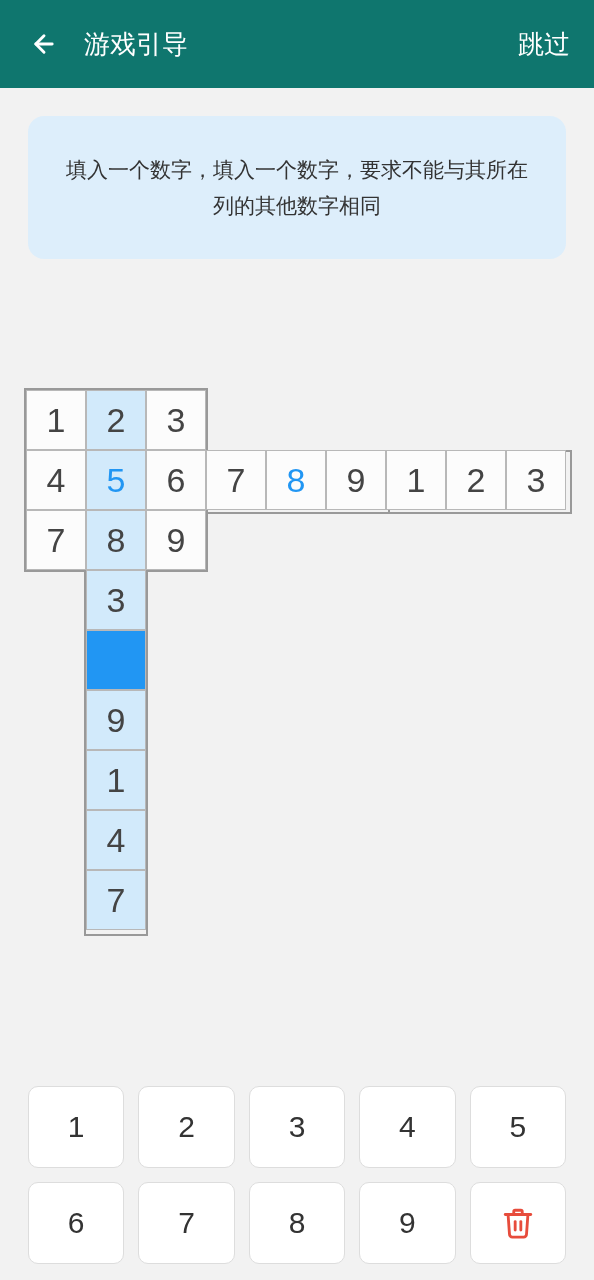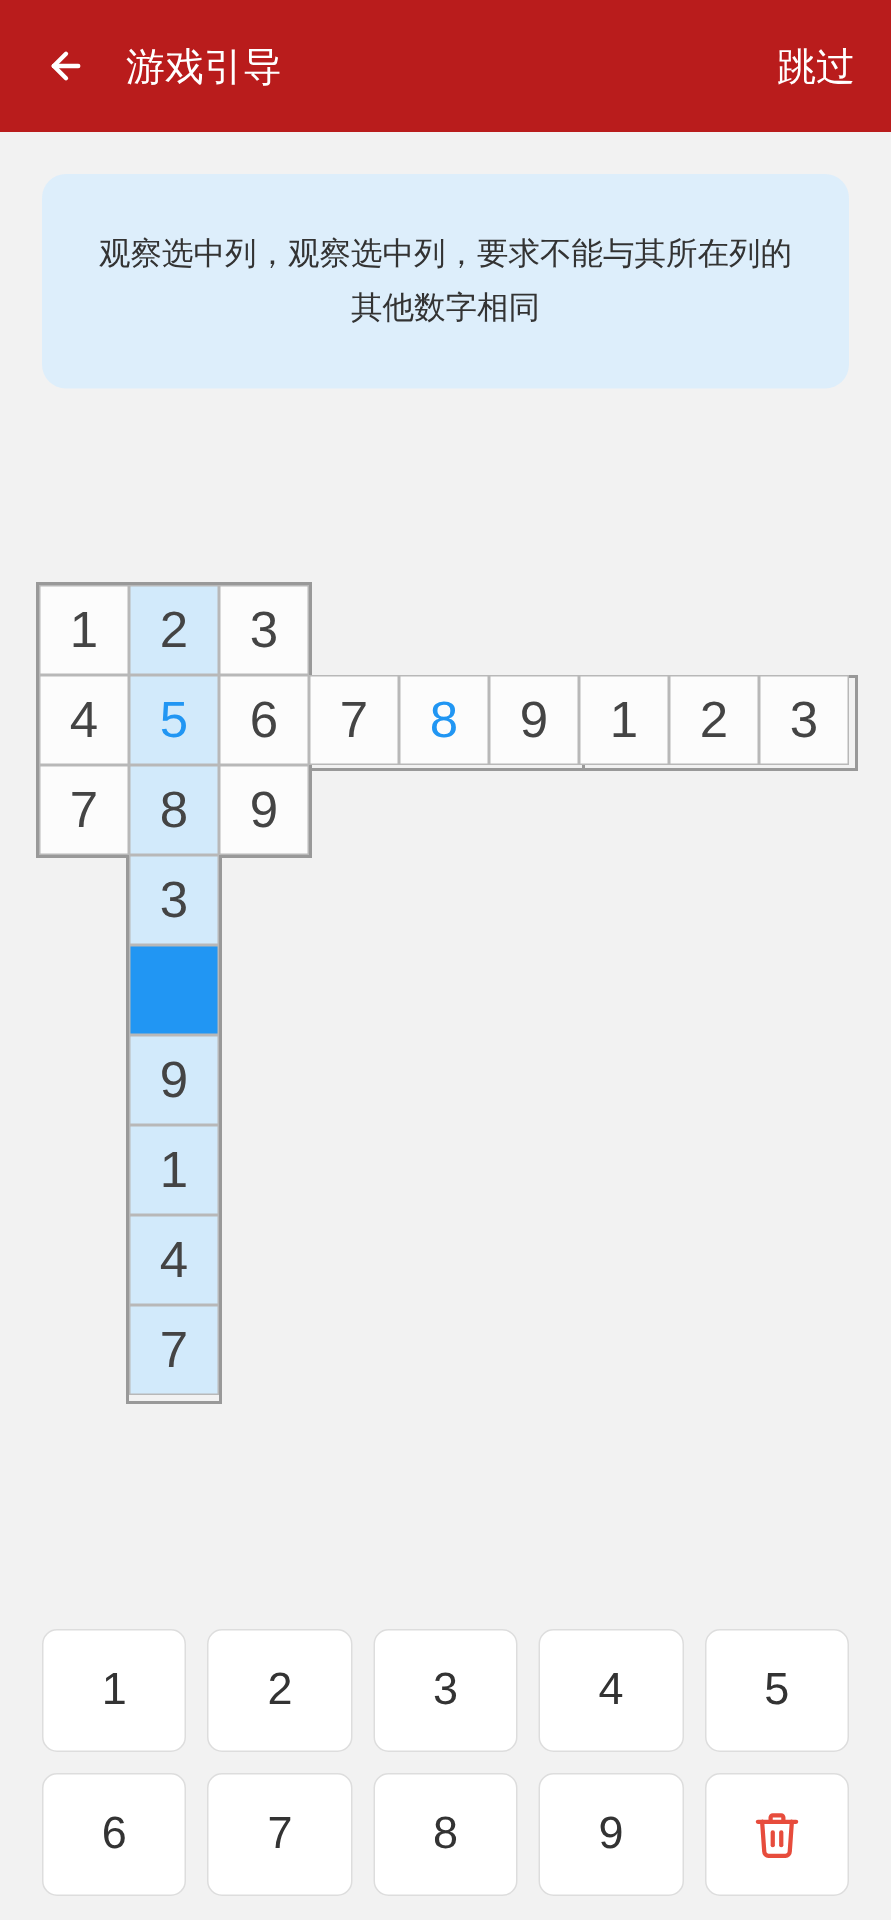--- a/index.html
+++ b/index.html
@@ -6,21 +6,21 @@
   body {
     width: 594px;
     height: 1280px;
     background: #f2f2f2;
     font-family: -apple-system, Arial, sans-serif;
     overflow: hidden;
     position: relative;
   }
   .header {
     height: 88px;
-    background: #b91c1c;
+    background: #0f766e;
     display: flex;
     align-items: center;
     padding: 0 24px;
     justify-content: space-between;
   }
   .back-btn {
     width: 40px;
     height: 40px;
     display: flex;
     align-items: center;
@@ -106,21 +106,21 @@
   <div class="back-btn">
     <svg width="28" height="28" viewBox="0 0 24 24" fill="none" stroke="#fff" stroke-width="2.5" stroke-linecap="round" stroke-linejoin="round">
         <line x1="19" y1="12" x2="5" y2="12"></line>
         <polyline points="12 19 5 12 12 5"></polyline>
       </svg>
   </div>
   <div class="header-title">游戏引导</div>
   <div class="skip-btn">跳过</div>
 </div>
 
-<div class="hint-box">观察选中列，观察选中列，要求不能与其所在列的其他数字相同</div>
+<div class="hint-box">填入一个数字，填入一个数字，要求不能与其所在列的其他数字相同</div>
 
 <div class="board" id="board">
   <div class="box-outline" style="left:-2px;top:-2px;width:184px;height:184px;"></div>
   <div class="box-outline" style="left:180px;top:60px;width:184px;height:64px;border-left:none;"></div>
   <div class="box-outline" style="left:362px;top:60px;width:184px;height:64px;border-left:none;"></div>
   <div class="box-outline" style="left:58px;top:180px;width:64px;height:184px;border-top:none;"></div>
   <div class="box-outline" style="left:58px;top:362px;width:64px;height:184px;border-top:none;"></div>
 <div class="cell" style="left: 0px; top: 0px;">1</div>
     <div class="cell hl" style="left: 60px; top: 0px;">2</div>
     <div class="cell" style="left: 120px; top: 0px;">3</div>

